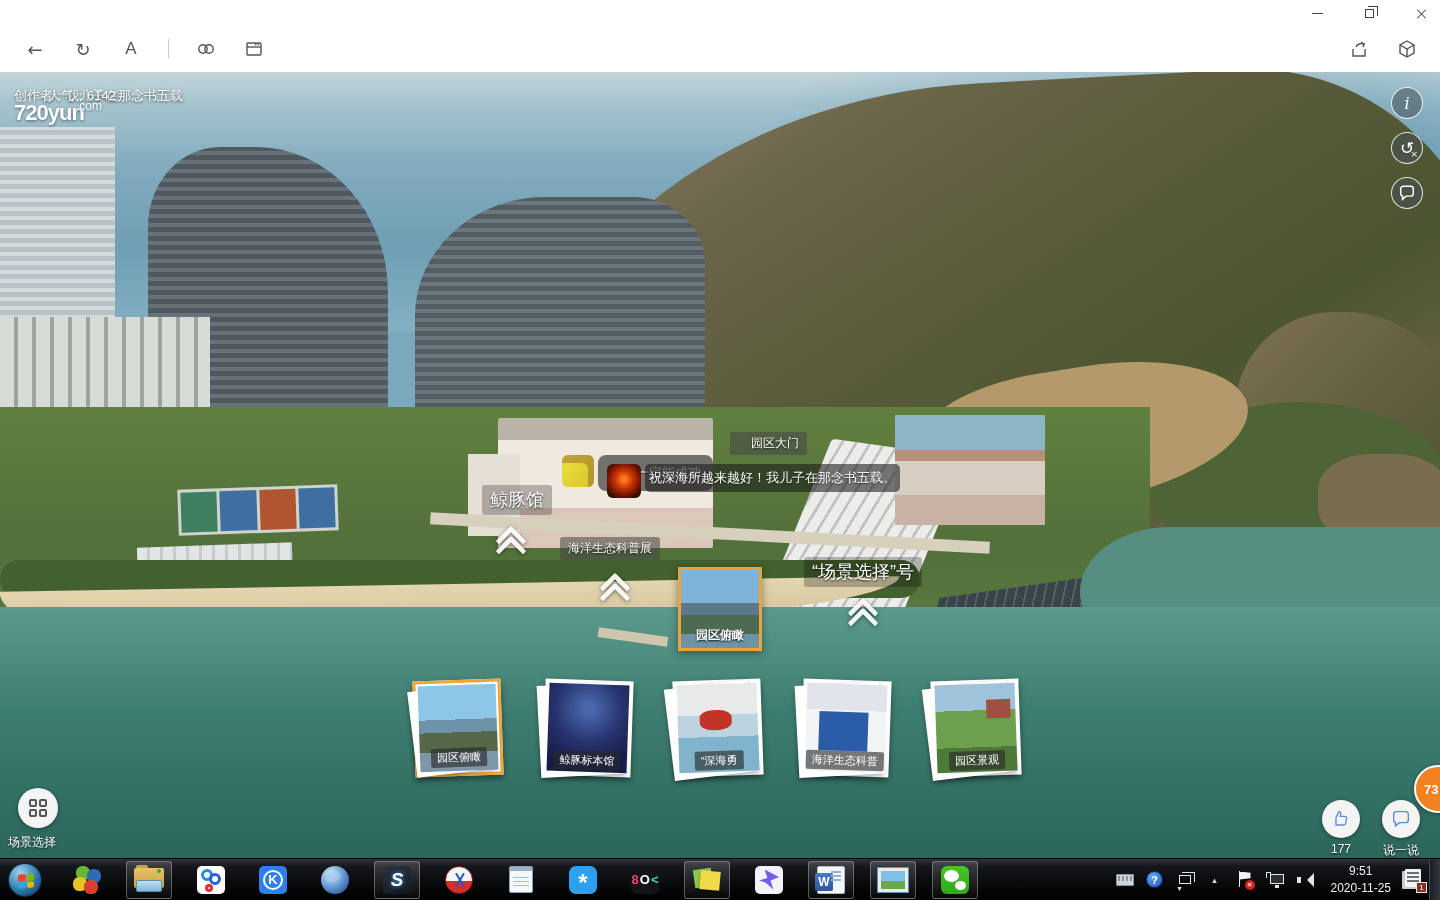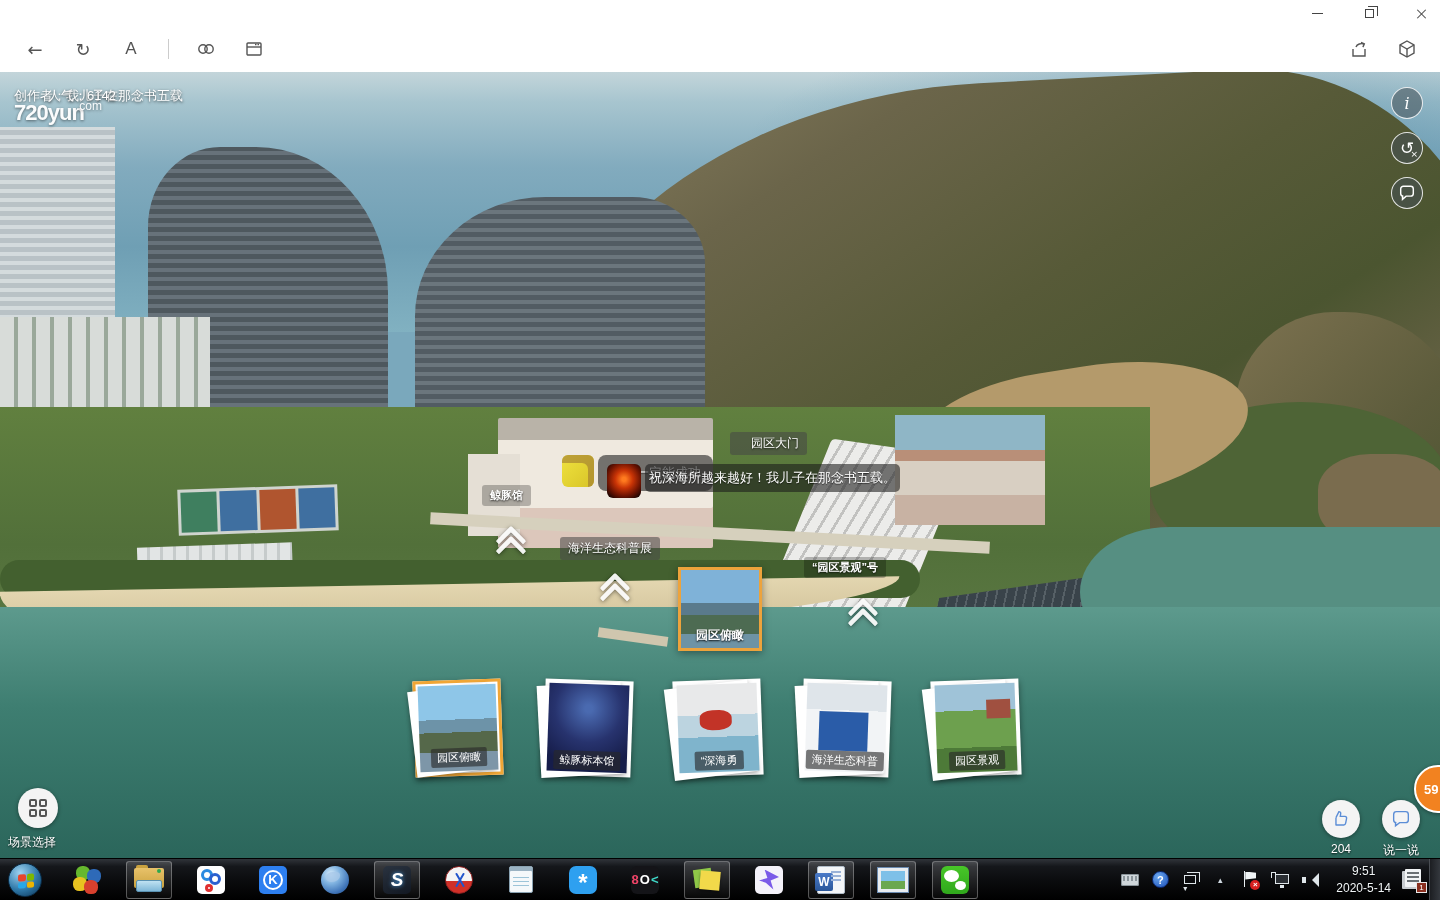--- a/index.html
+++ b/index.html
@@ -89,21 +89,21 @@
     background:rgba(70,80,85,.55); border:1.5px solid rgba(255,255,255,.85);
     display:flex; align-items:center; justify-content:center; color:#fff; cursor:pointer; z-index:30; }
   .sb-info { top:15px; font-family:"DejaVu Serif",serif; font-style:italic; font-size:16px; }
   .sb-gyro { top:60px; font-family:"DejaVu Sans",sans-serif; font-size:17px; }
   .sb-gyro .gx { position:absolute; right:4px; bottom:4px; font-size:9px; font-style:normal; }
   .sb-chat svg { stroke:#fff; fill:none; stroke-width:1.6; }
   .sb-chat { top:105px; }
 
   .hlabel { color:#fff; font-size:12px; padding:3px 8px; border-radius:3px; white-space:nowrap;
     background:rgba(70,70,70,.55); text-shadow:0 1px 2px rgba(0,0,0,.8); cursor:pointer; z-index:25; }
-  .hl-plain { background:rgba(0,0,0,.25); font-size:11px; font-weight:bold;text-align:right; }
+  .hl-plain { background:rgba(0,0,0,.25); font-size:18px; font-weight:normal;text-align:right; }
 
   .chev { width:44px; height:34px; cursor:pointer; z-index:24; filter:drop-shadow(0 1px 2px rgba(0,0,0,.5)); }
   .chev i { position:absolute; left:8px; width:22px; height:22px;
     border-top:5px solid rgba(255,255,255,.93); border-right:5px solid rgba(255,255,255,.93);
     transform:rotate(-45deg); border-radius:2px; }
   .chev i:nth-child(1){ top:2px; } .chev i:nth-child(2){ top:12px; }
 
   .bubble { display:flex; align-items:flex-start; z-index:26; }
   .bub-ava { width:32px; height:32px; border-radius:6px; flex:none; }
   .ava-bird { background:linear-gradient(135deg,#efe23e,#d8c428); box-shadow:inset -6px 8px 0 rgba(150,110,50,.55); }
@@ -394,21 +394,21 @@
     </div>
     <div class="sidebtn sb-chat">
       <svg width="18" height="18" viewBox="0 0 20 20">
           <path d="M3 5.5a3 3 0 0 1 3-3h8a3 3 0 0 1 3 3v5a3 3 0 0 1-3 3H9l-4 3.5v-3.5H6a3 3 0 0 1-3-3z"></path>
         </svg>
     </div>
 
     <div class="hlabel" style="left:730px; top:360px;padding-left:21px;">园区大门</div>
     <div class="hlabel hl-plain" style="left:482px; top:413px;">鲸豚馆</div>
     <div class="hlabel" style="left:560px; top:465px;text-align:right;">海洋生态科普展</div>
-    <div class="hlabel hl-plain" style="left:804px; top:485px;">“园区景观”号</div>
+    <div class="hlabel hl-plain" style="left:804px; top:485px;">“场景选择”号</div>
 
     <div class="chev" style="left:492px; top:456px;">
         <i></i>
         <i></i>
       </div>
     <div class="chev" style="left:596px; top:503px;">
         <i></i>
         <i></i>
       </div>
     <div class="chev" style="left:844px; top:528px;">
@@ -458,30 +458,30 @@
           <i></i>
         </div>
     </div>
     <div class="ctl-label lbl-scene">场景选择</div>
 
     <div class="ctl-circle like-btn">
       <svg width="22" height="22" viewBox="0 0 24 24">
           <path d="M6.5 10.5V19 M6.5 10.5l3.2-6.5c1.4 0 2.1.9 2 2l-.5 3.2h5.2c1.1 0 1.9.9 1.7 2l-1 5.4c-.2 1-1 1.9-2.1 1.9H6.5"></path>
         </svg>
     </div>
-    <div class="ctl-label lbl-like">204</div>
+    <div class="ctl-label lbl-like">177</div>
     <div class="ctl-circle say-btn">
       <svg width="22" height="22" viewBox="0 0 24 24">
           <path d="M4 7a3 3 0 0 1 3-3h10a3 3 0 0 1 3 3v6a3 3 0 0 1-3 3h-6.5L6 19.5V16H7a3 3 0 0 1-3-3z"></path>
         </svg>
     </div>
     <div class="ctl-label lbl-say">说一说</div>
 
     <div class="orange-badge">
-        <span>59</span>
+        <span>73</span>
       </div>
   </div>
 
   <div class="taskbar">
     <div class="tb-apps">
       <div class="tk">
         <div class="orb">
             <div class="flag">
               <i></i>
               <i></i>
@@ -612,21 +612,21 @@
       <div class="tri">
         <div class="spk">
             <div class="body"></div>
             <div class="cone"></div>
           </div>
       </div>
     </div>
 
     <div class="clock">
       <div>9:51</div>
-      <div>2020-5-14</div>
+      <div>2020-11-25</div>
     </div>
 
     <div class="docicon">
       <div class="pg"></div>
       <div class="bdg">1</div>
     </div>
 
     <div class="showdesk"></div>
   </div>
 

